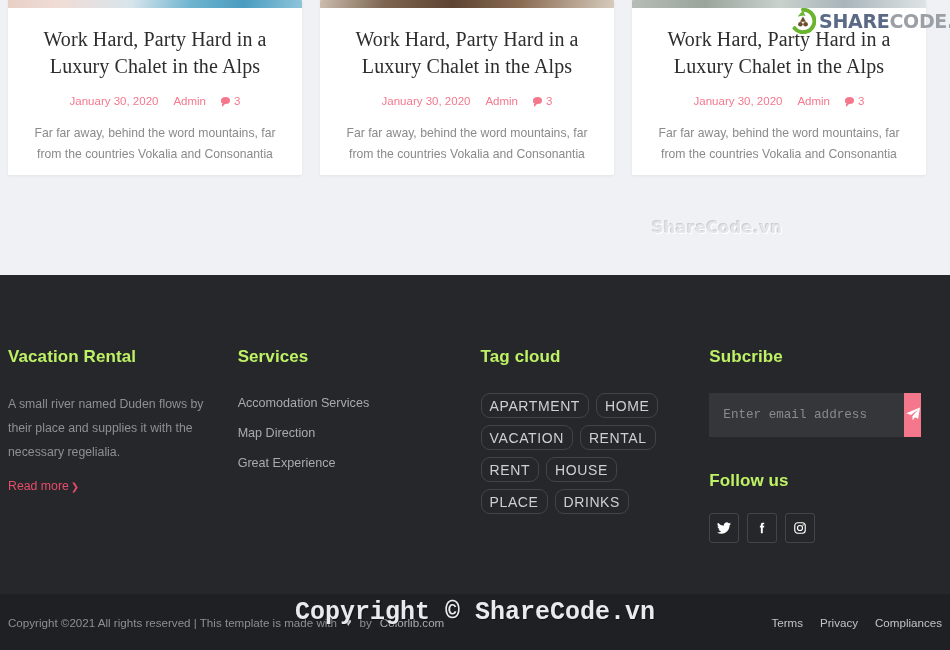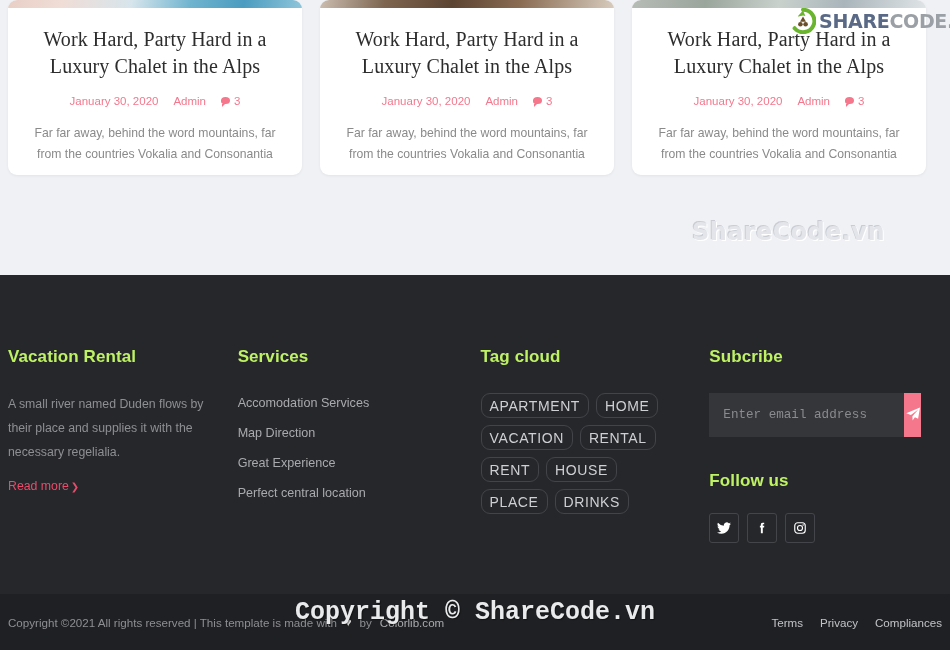--- a/index.html
+++ b/index.html
@@ -18,21 +18,21 @@
     background: #f0f1f5;
   }
   .cards {
     display: flex;
     gap: 18px;
     padding: 0 8px;
   }
   .card {
     width: 294px;
     background: #ffffff;
-    border-radius: 9px;
+    border-radius: 1px;
     overflow: hidden;
     box-shadow: 0 1px 3px rgba(0,0,0,0.06);
     height: 175px;
   }
   .card-img {
     height: 8px;
     width: 100%;
     background-size: cover;
   }
   .card-img.img1 { background: linear-gradient(100deg,#e8cfc6 0%,#f0ddd6 18%,#d7e5ec 42%,#6fb4cf 62%,#4a9cc0 80%,#8fc5da 100%); }
@@ -76,22 +76,22 @@
     margin-top: 16px;
     font-size: 12.2px;
     line-height: 1.75;
     color: #8a8a8a;
     padding: 0 4px;
   }
 
   
   .wm-center {
     position: absolute;
-    left: 692px; top: 218px;
-    font-size: 24px;
+    left: 652px; top: 218px;
+    font-size: 16px;
     font-weight: bold;
     color: #e3e5ea;
     text-shadow: 1px 1px 0 #ffffff, -1px -1px 0 #c9ccd3;
     letter-spacing: 0.4px;
     font-family: "DejaVu Sans", sans-serif;
   }
 
   
   .wm-logo {
     position: absolute;
@@ -321,21 +321,20 @@
         <p class="f-text">A small river named Duden flows by their place and supplies it with the necessary regelialia.</p>
         <a class="read-more" href="#"><span>Read more</span><span class="chev">❯</span></a>
       </div>
 
       <div class="col-2">
         <h4 class="f-title">Services</h4>
         <ul class="f-links">
           <li><a href="#">Accomodation Services</a></li>
           <li><a href="#">Map Direction</a></li>
           <li><a href="#">Great Experience</a></li>
-          <li><a href="#">Perfect central location</a></li>
         </ul>
       </div>
 
       <div class="col-3">
         <h4 class="f-title">Tag cloud</h4>
         <div class="tags">
           <a class="tag" href="#">APARTMENT</a>
           <a class="tag" href="#">HOME</a>
           <a class="tag" href="#">VACATION</a>
           <a class="tag" href="#">RENTAL</a>

